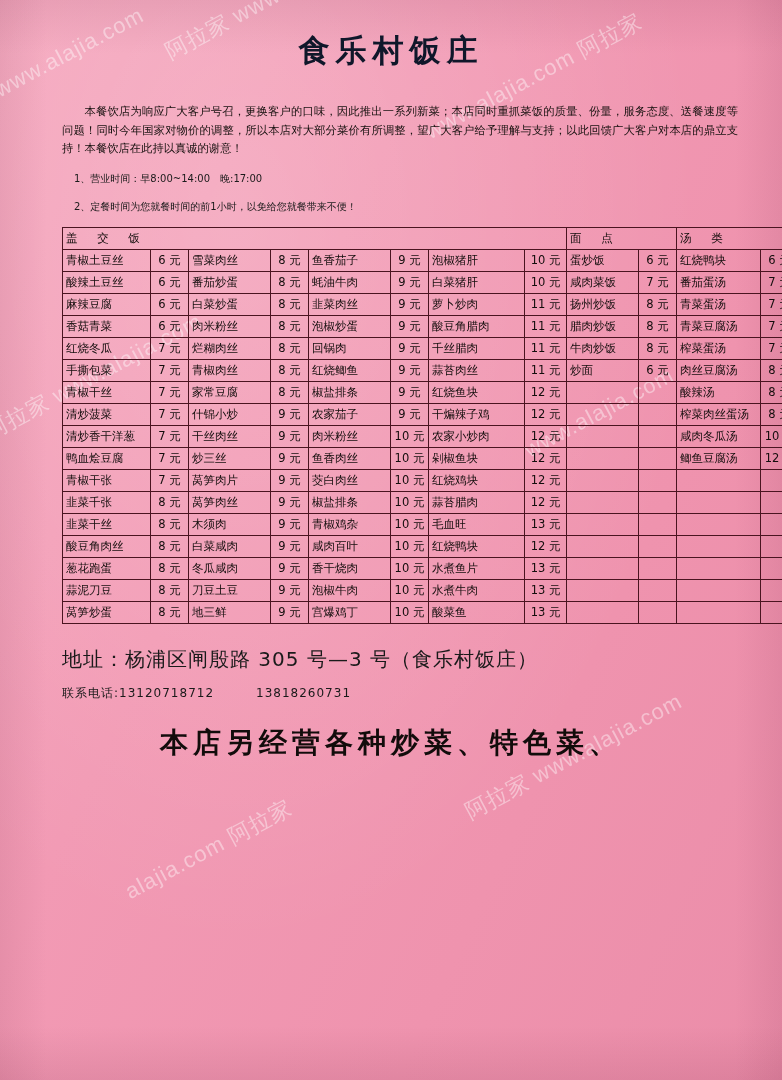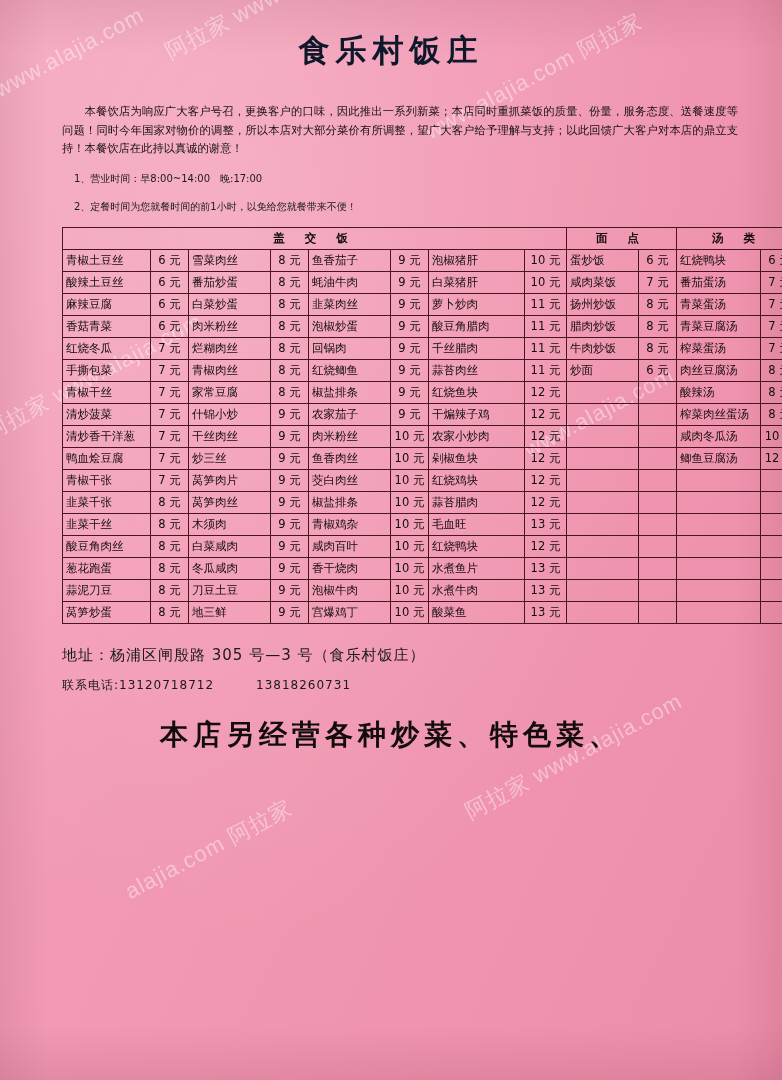--- a/index.html
+++ b/index.html
@@ -94,31 +94,31 @@
     height: 21px;
     font-size: 11.5px;
     padding: 0 3px;
     color: #130d0c;
     white-space: nowrap;
     overflow: hidden;
   }
   td.name { text-align: left; padding-left: 5px; }
   td.price { text-align: center; font-size: 10.8px; }
   td.hdr {
-    text-align: center;
+    text-align: left;
     font-size: 17px;
-    font-weight: bold;
+    font-weight: normal;
     letter-spacing: 8px;
     height: 32px;
     font-family: "DejaVu Serif", "Liberation Serif", serif;
   }
 
   #addr {
     margin: 22px 0 0 62px;
-    font-size: 15px;
+    font-size: 20px;
     letter-spacing: 1px;
   }
   #phones {
     margin: 12px 0 0 62px;
     font-size: 12px;
     letter-spacing: 1px;
   }
   #phones .ph2 { margin-left: 42px; }
 
   .slogan {

